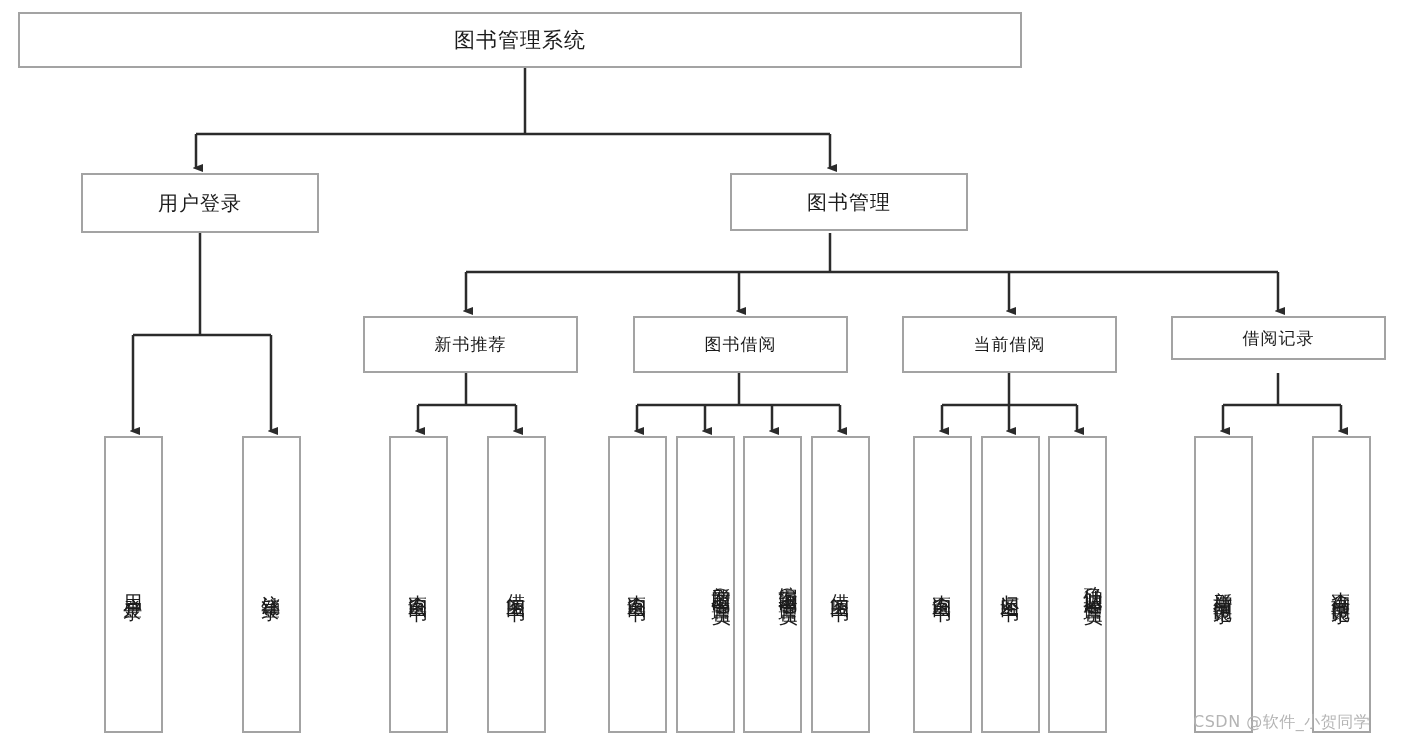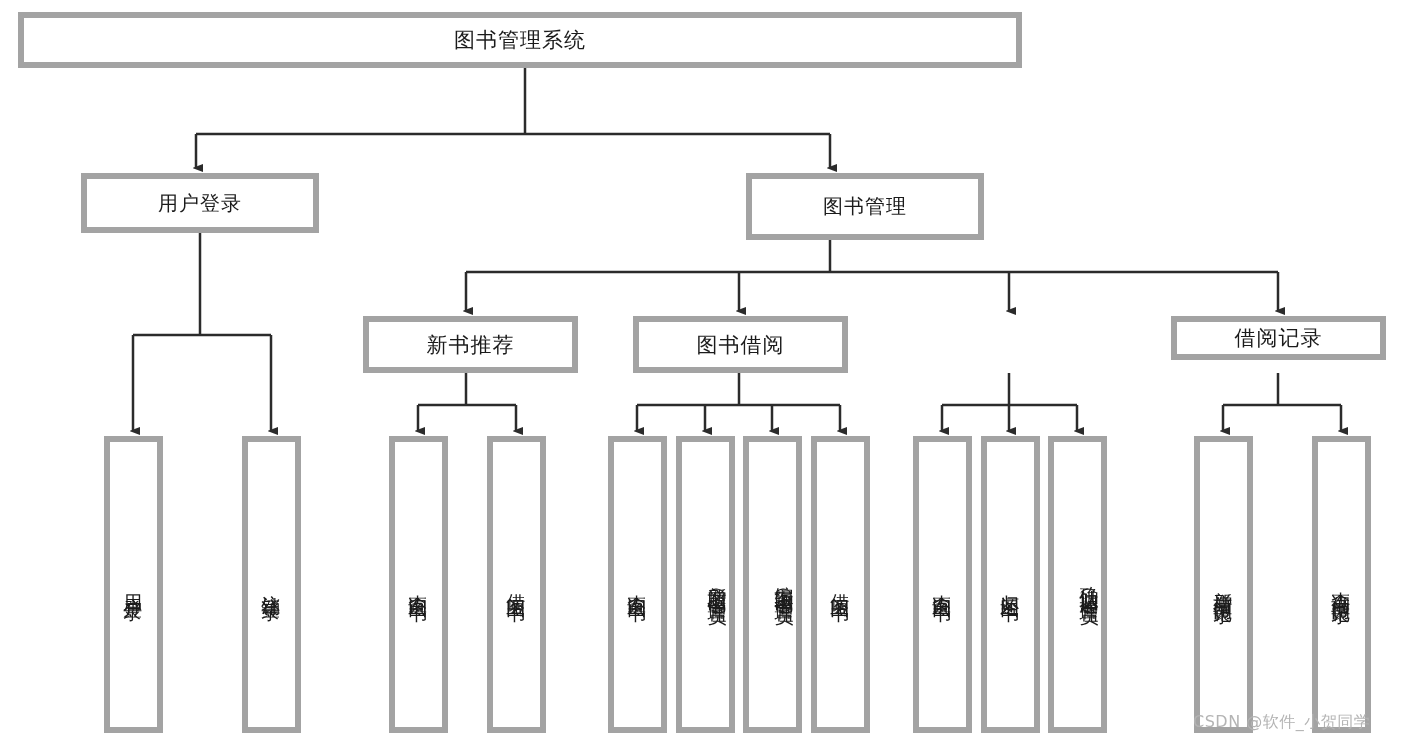--- a/index.html
+++ b/index.html
@@ -22,37 +22,37 @@
     position: absolute;
     left: 0;
     top: 0;
     width: 1405px;
     height: 747px;
   }
   .node {
     position: absolute;
     box-sizing: border-box;
     background: #ffffff;
-    border: 6px solid #a3a3a3;
+    border: 2px solid #a3a3a3;
     display: flex;
     align-items: center;
     justify-content: center;
     color: #1b1b1b;
     z-index: 2;
   }
   .node.root {
     font-size: 21px;
     letter-spacing: 1px;
   }
   .node.level2 {
     font-size: 20px;
     letter-spacing: 1px;
   }
   .node.level3 {
-    font-size: 21px;
+    font-size: 17px;
     letter-spacing: 1px;
   }
   .node.leaf {
     writing-mode: vertical-rl;
     text-orientation: upright;
     font-size: 19px;
     line-height: 1.18;
     letter-spacing: 3px;
     padding: 6px 0;
     align-items: flex-start;
@@ -133,30 +133,33 @@
     </g>
   </svg>
 
   <div class="node root" style="left:18px; top:12px; width:1004px; height:56px;">
     <span>图书管理系统</span>
   </div>
 
   <div class="node level2" style="left:81px; top:173px; width:238px; height:60px;">
     <span>用户登录</span>
   </div>
-  <div class="node level2" style="left:746px; top:173px; width:238px; height:67px;">
+  <div class="node level2" style="left:730px; top:173px; width:238px; height:58px;">
     <span>图书管理</span>
   </div>
 
   <div class="node level3" style="left:363px; top:316px; width:215px; height:57px;">
     <span>新书推荐</span>
   </div>
   <div class="node level3" style="left:633px; top:316px; width:215px; height:57px;text-align:right;">
     <span>图书借阅</span>
   </div>
+  <div class="node level3" style="left:902px; top:316px; width:215px; height:57px;">
+    <span>当前借阅</span>
+  </div>
   <div class="node level3" style="left:1171px; top:316px; width:215px; height:44px;">
     <span>借阅记录</span>
   </div>
 
   <div class="node leaf centered" style="left:104px; top:436px; width:59px; height:297px;">
     <span>用户登录</span>
   </div>
   <div class="node leaf centered" style="left:242px; top:436px; width:59px; height:297px;">
     <span>注销登录</span>
   </div>

